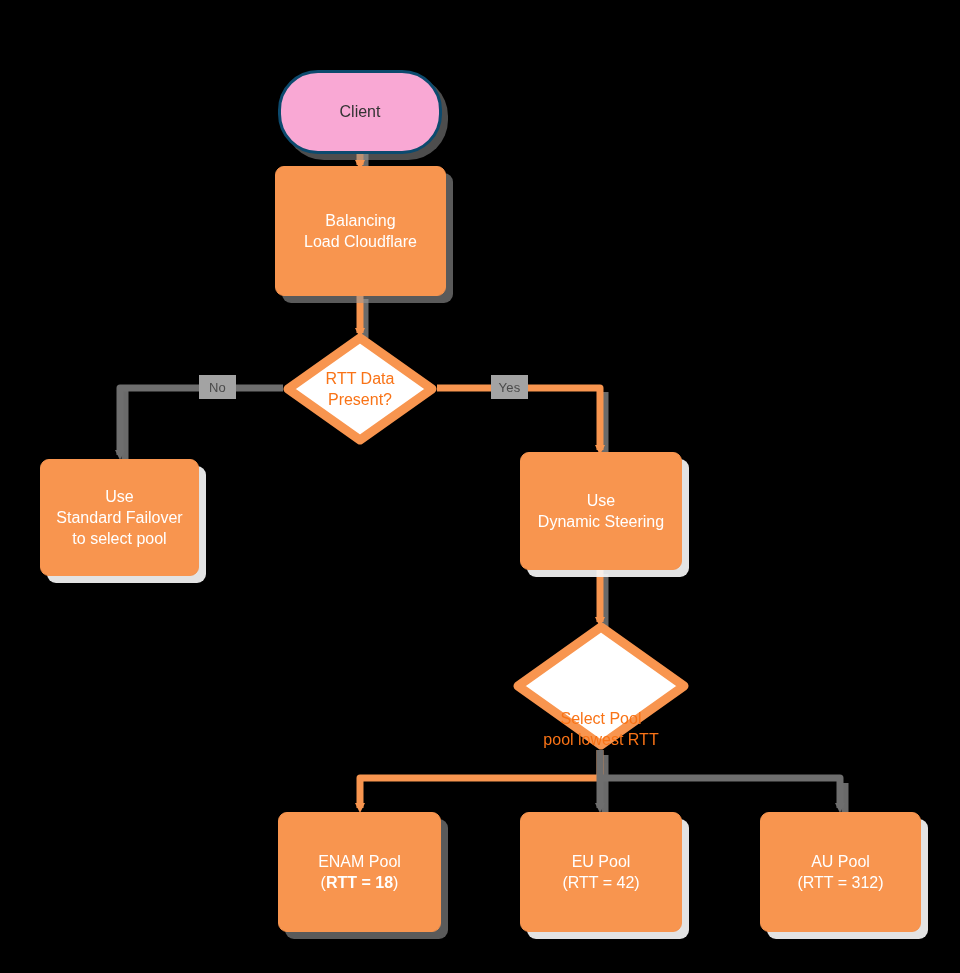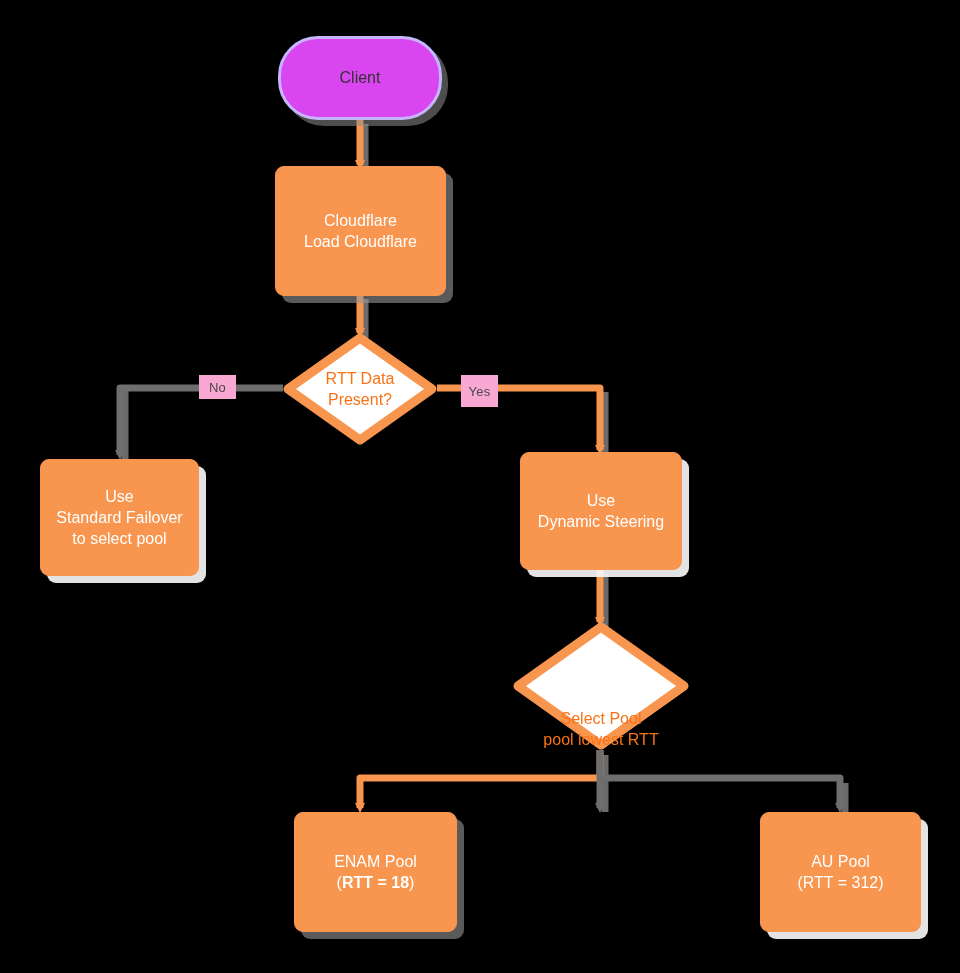--- a/index.html
+++ b/index.html
@@ -25,26 +25,27 @@
     position: absolute;
     box-sizing: border-box;
     display: flex;
     align-items: center;
     justify-content: center;
     text-align: center;
     line-height: 1.32;
   }
   
   .node-terminal {
-    background: #d946ef;
-    border: 3px solid #c4b5fd;
+    background: #f9a8d4;
+    border: 3px solid #0c4a6e;
     border-radius: 40px;
     color: #333333;
     font-size: 16px;
     box-shadow: 6px 6px 0 0 rgba(140,140,140,0.55);
+    margin-top: 34px;
   }
   
   .node-process {
     background: #f8954f;
     border: 1px solid #f8954f;
     border-radius: 9px;
     color: #ffffff;
     font-size: 16px;
     box-shadow: 7px 7px 0 0 rgba(150,150,150,0.6);
   }
@@ -64,21 +65,21 @@
     height: 100%;
   }
   .diamond-label {
     position: relative;
     z-index: 2;
     width: 100%;
   }
   .edge-label {
     position: absolute;
     box-sizing: border-box;
-    background: #f9a8d4;
+    background: #a3a3a3;
     color: #4a4a4a;
     font-size: 13px;
     display: flex;
     align-items: center;
     justify-content: center;
     letter-spacing: 0.2px;
   }
   .nowrap { white-space: nowrap; }
   b.strong { font-weight: bold; }
 </style>
@@ -123,38 +124,38 @@
 
     <path d="M600,778 L840,778 L840,808" stroke="#6e6e6e" stroke-width="7" fill="none" stroke-linejoin="round" marker-end="url(#arrow-gray)"></path>
   </svg>
 
   <div class="node node-terminal" style="left:278px; top:36px; width:164px; height:84px;">
     <span>Client</span>
   </div>
 
   <div class="node node-process" style="left:275px; top:166px; width:171px; height:130px;">
     <span>
-      <span class="nowrap">Cloudflare</span><br>
+      <span class="nowrap">Balancing</span><br>
       <span class="nowrap">Load Cloudflare</span>
     </span>
   </div>
 
   <div class="node node-decision" style="left:283px; top:333px; width:154px; height:112px;">
     <svg class="diamond-shape" viewBox="0 0 154 112" preserveAspectRatio="none">
       <polygon points="77,5 149,56 77,107 5,56" fill="#ffffff" stroke="#f8954f" stroke-width="9" stroke-linejoin="round"></polygon>
     </svg>
     <span class="diamond-label">
       <span class="nowrap">RTT Data</span><br>
       <span class="nowrap">Present?</span>
     </span>
   </div>
 
   <div class="edge-label" style="left:199px; top:375px; width:37px; height:24px;">No</div>
 
-  <div class="edge-label" style="left:461px; top:375px; width:37px; height:32px;">Yes</div>
+  <div class="edge-label" style="left:491px; top:375px; width:37px; height:24px;">Yes</div>
 
   <div class="node node-process shadow-light" style="left:40px; top:459px; width:159px; height:117px;">
     <span>
       <span class="nowrap">Use</span><br>
       <span class="nowrap">Standard Failover</span><br>
       <span class="nowrap">to select pool</span>
     </span>
   </div>
 
   <div class="node node-process shadow-light" style="left:520px; top:452px; width:162px; height:118px;">
@@ -167,27 +168,33 @@
   <div class="node node-decision" style="left:513px; top:622px; width:176px; height:128px;align-items:flex-end;">
     <svg class="diamond-shape" viewBox="0 0 176 128" preserveAspectRatio="none">
       <polygon points="88,5 171,64 88,123 5,64" fill="#ffffff" stroke="#f8954f" stroke-width="9" stroke-linejoin="round"></polygon>
     </svg>
     <span class="diamond-label">
       <span class="nowrap">Select Pool</span><br>
       <span class="nowrap">pool lowest RTT</span>
     </span>
   </div>
 
-  <div class="node node-process" style="left:278px; top:812px; width:163px; height:120px;margin-left:16px;">
+  <div class="node node-process" style="left:278px; top:812px; width:163px; height:120px;">
     <span>
       <span class="nowrap">ENAM Pool</span><br>
       <span class="nowrap"><span>(</span><b class="strong">RTT = 18</b><span>)</span></span>
     </span>
   </div>
 
+  <div class="node node-process shadow-light" style="left:520px; top:812px; width:162px; height:120px;">
+    <span>
+      <span class="nowrap">EU Pool</span><br>
+      <span class="nowrap">(RTT = 42)</span>
+    </span>
+  </div>
 
   <div class="node node-process shadow-light" style="left:760px; top:812px; width:161px; height:120px;">
     <span>
       <span class="nowrap">AU Pool</span><br>
       <span class="nowrap">(RTT = 312)</span>
     </span>
   </div>
 
 </div>
 

